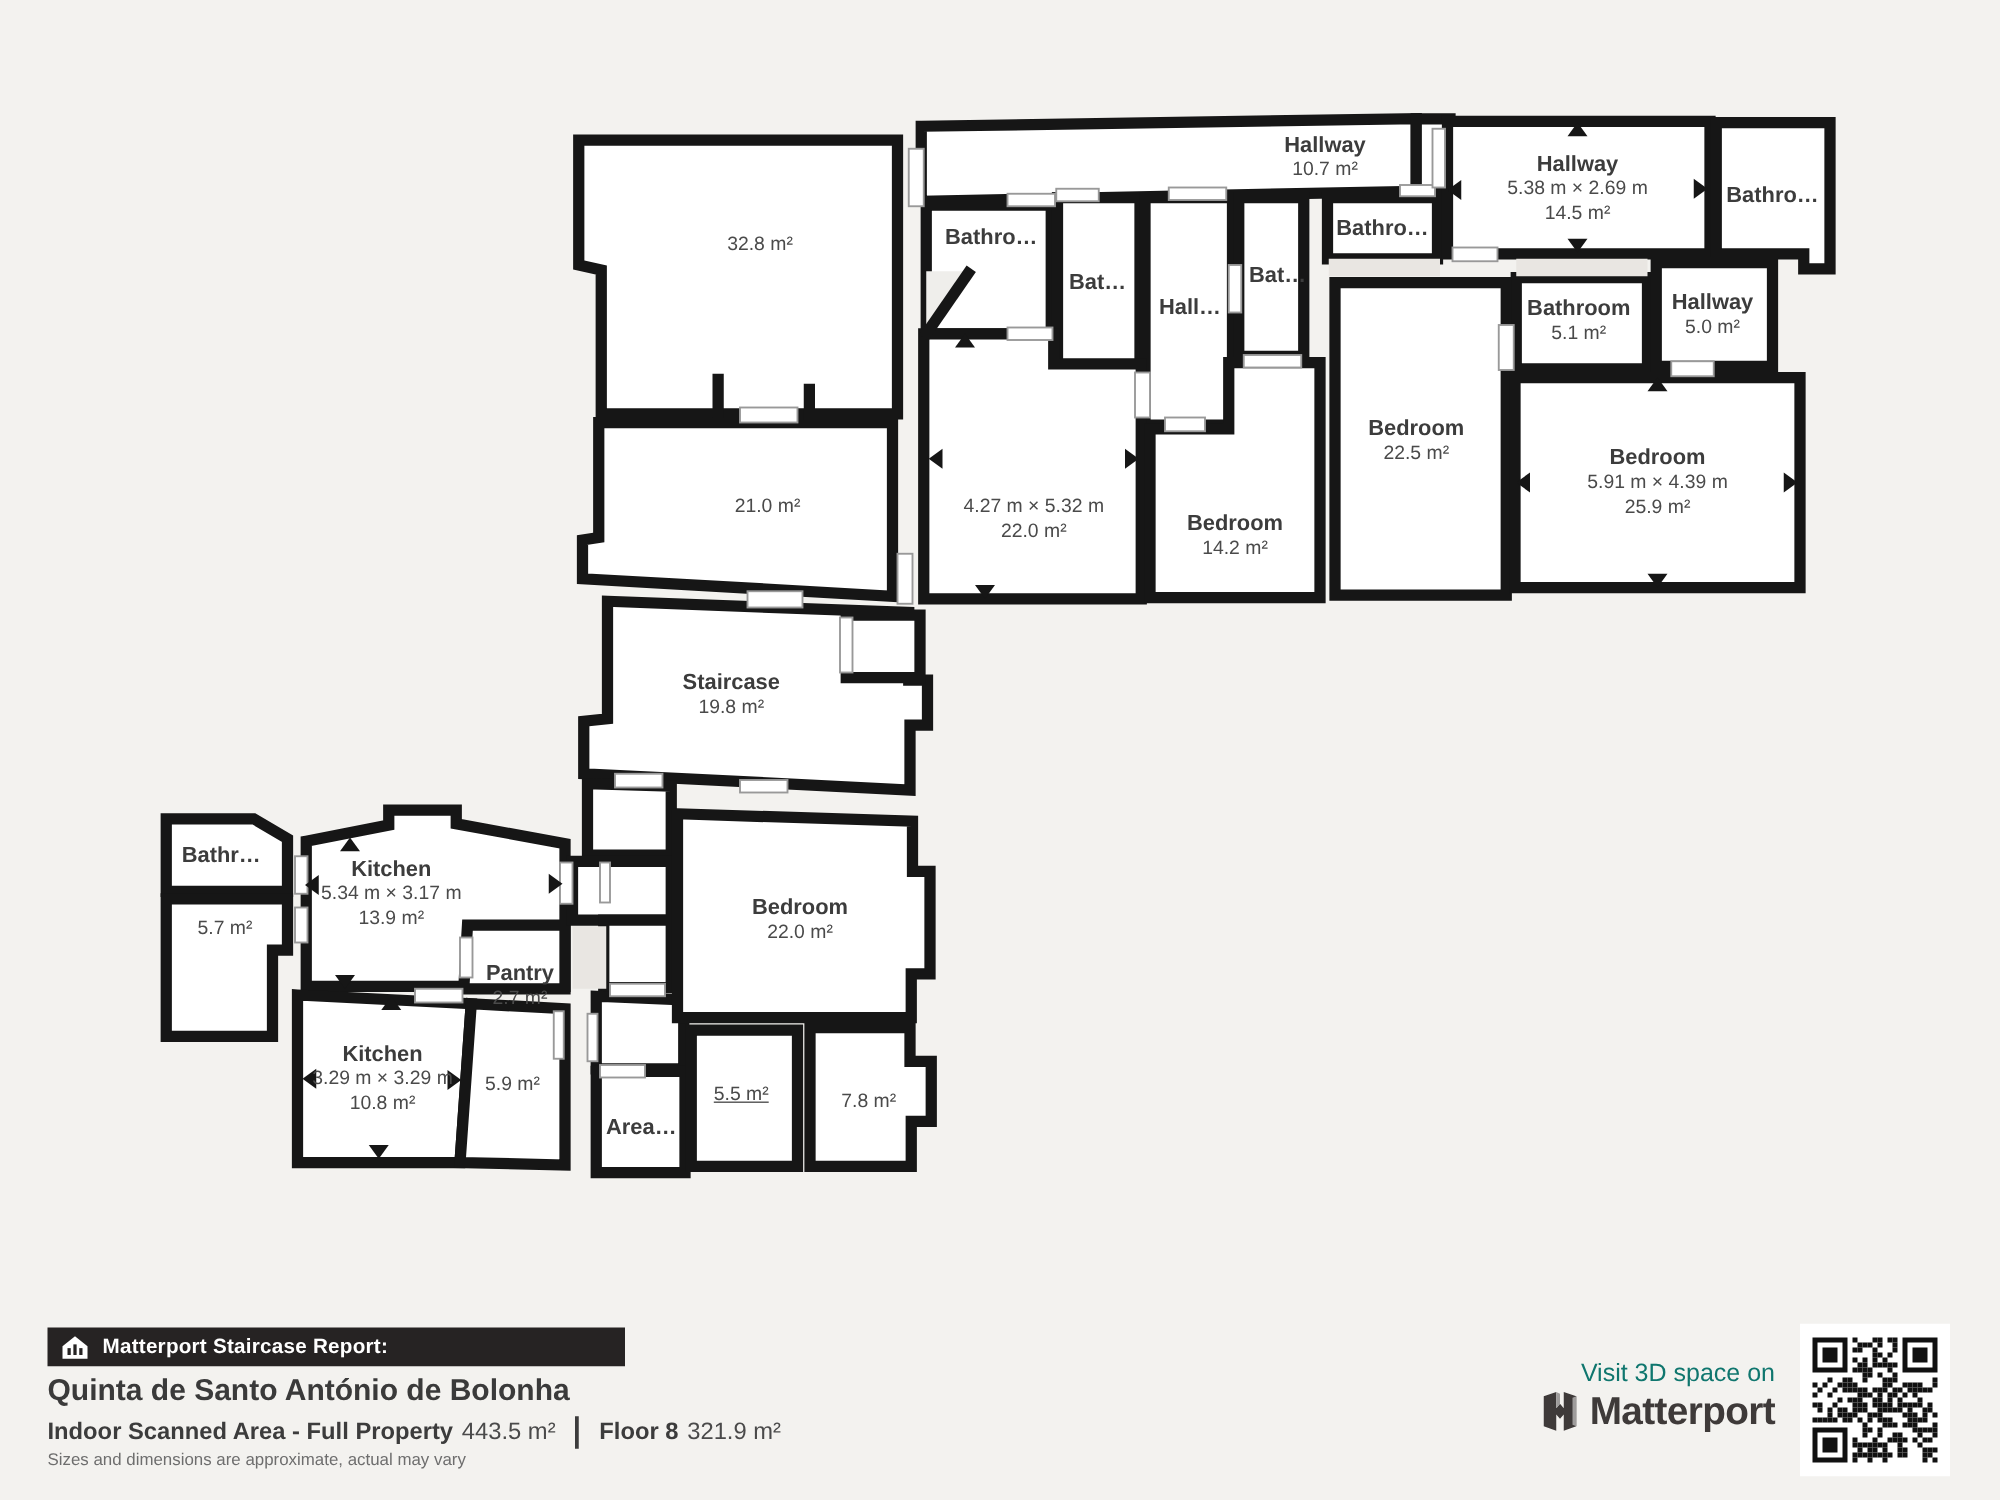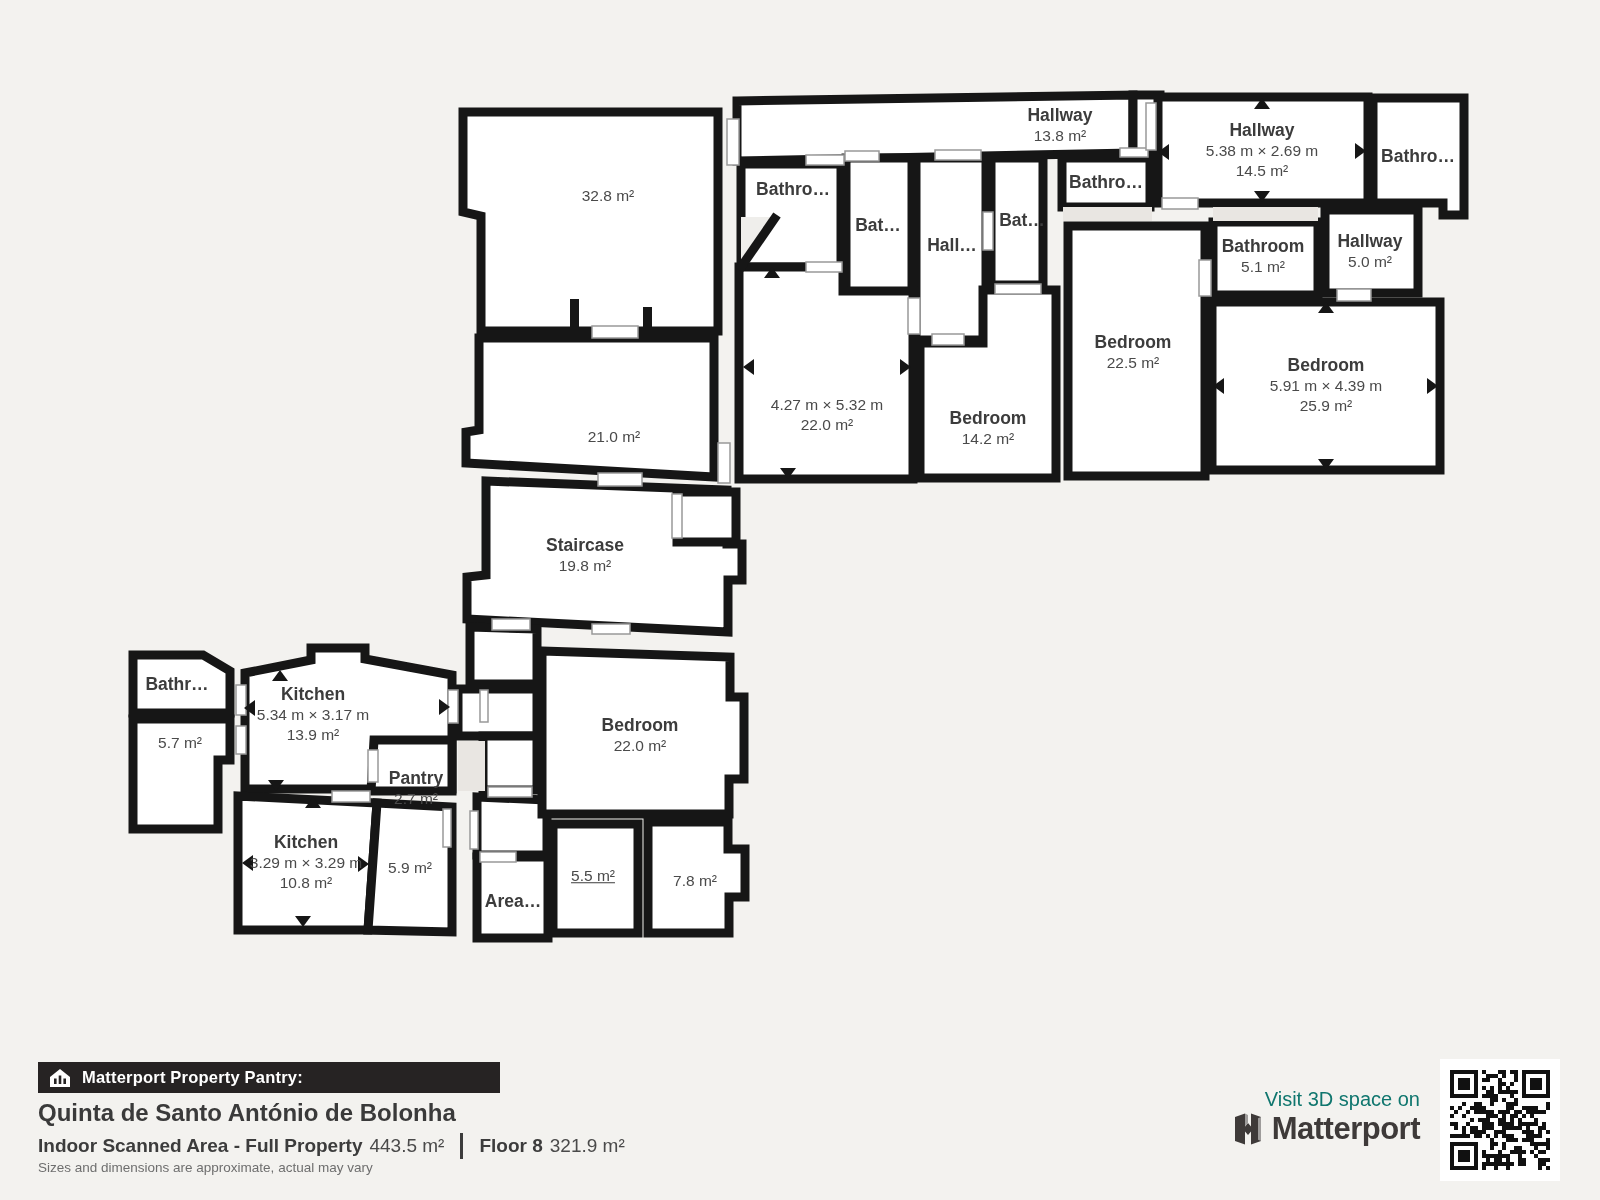--- a/index.html
+++ b/index.html
@@ -139,30 +139,30 @@
       <path d="M253,855 L253,871 L242,863 Z"></path>
     <path d="M358,856 L358,872 L369,864 Z"></path>
       <path d="M295,916 L311,916 L303,927 Z"></path>
   </g>
 </svg>
 
 <div id="labels">
     <div class="room-label" style="left: 608px; top: 196px;">
       <div class="rs">32.8 m²</div>
     </div>
-    <div class="room-label" style="left: 614px; top: 405px; margin-top: 32px;">
+    <div class="room-label" style="left: 614px; top: 405px;">
       <div class="rs">21.0 m²</div>
     </div>
     <div class="room-label" style="left: 585px; top: 555px;">
       <div class="rn">Staircase</div>
       <div class="rs">19.8 m²</div>
     </div>
     <div class="room-label" style="left: 1060px; top: 125px;">
       <div class="rn">Hallway</div>
-      <div class="rs">13.8 m²</div>
+      <div class="rs">10.7 m²</div>
     </div>
     <div class="room-label" style="left: 793px; top: 189px;">
       <div class="rn">Bathro…</div>
     </div>
     <div class="room-label" style="left: 878px; top: 225px;">
       <div class="rn">Bat…</div>
     </div>
     <div class="room-label" style="left: 952px; top: 245px;">
       <div class="rn">Hall…</div>
     </div>
@@ -243,21 +243,21 @@
     </div>
   </div>
 
 <div class="bar">
   <svg width="22" height="22" viewBox="0 0 22 22">
     <path fill="#ffffff" d="M11,2 L21,10 L21,20 L1,20 L1,10 Z"></path>
     <rect x="5" y="11.5" width="2.6" height="5.5" fill="#262323"></rect>
     <rect x="9.7" y="8.5" width="2.6" height="8.5" fill="#262323"></rect>
     <rect x="14.4" y="11.5" width="2.6" height="5.5" fill="#262323"></rect>
   </svg>
-  <span class="bar-label">Matterport Property Pantry:</span>
+  <span class="bar-label">Matterport Staircase Report:</span>
 </div>
 
 <div class="prop-title">Quinta de Santo António de Bolonha</div>
 
 <div class="stats">
   <span class="lbl">Indoor Scanned Area - Full Property</span>
   <span>443.5 m²</span>
   <span class="vdiv"></span>
   <span class="lbl">Floor 8</span>
   <span>321.9 m²</span>

